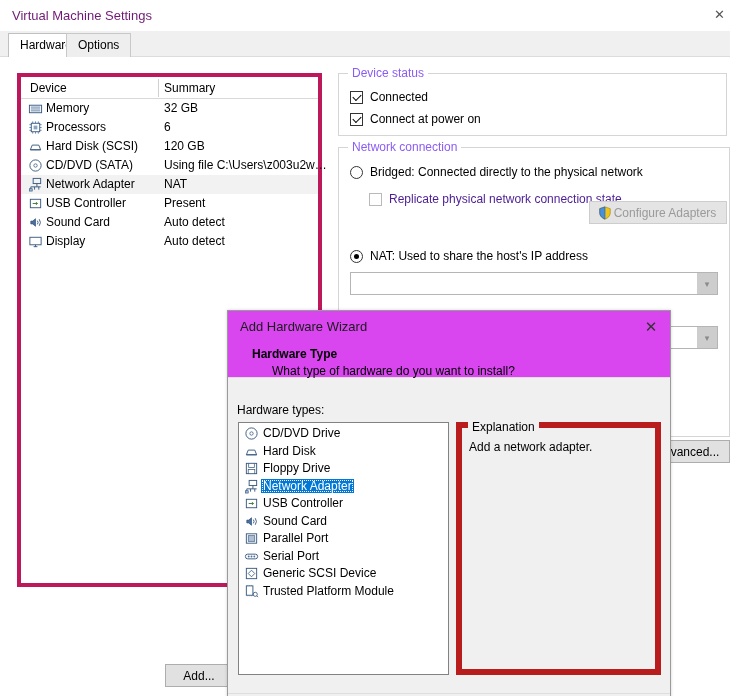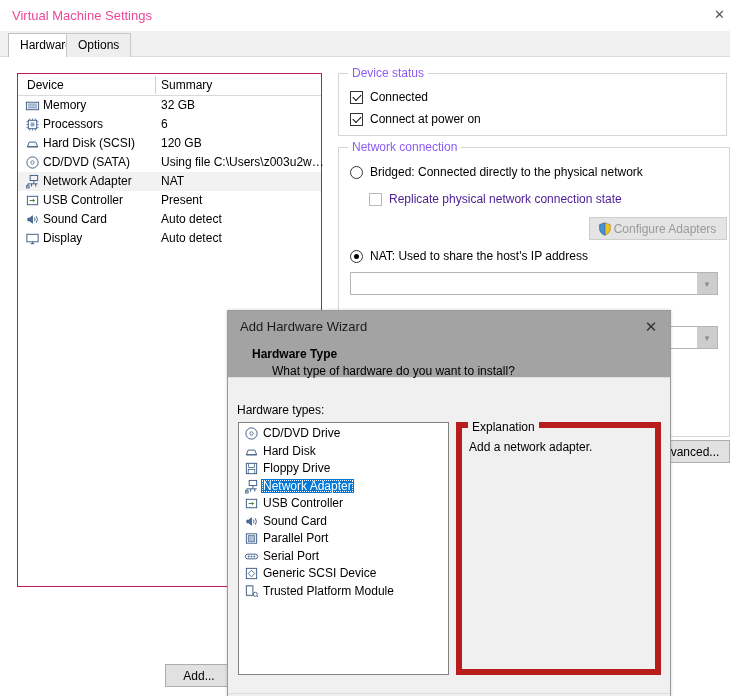--- a/index.html
+++ b/index.html
@@ -13,21 +13,21 @@
   }
   #root { position: relative; width: 730px; height: 696px; background:#ffffff; }
 
   
   .titlebar {
     position:absolute; left:0; top:0; width:730px; height:31px;
     background:#ffffff;
   }
   .titlebar .title {
     position:absolute; left:12px; top:8px;
-    font-size:13px; color:#ec4899;
+    font-size:13px; color:#701a75;
   }
   .titlebar .closebtn {
     position:absolute; left:714px; top:4px; width:32px; height:22px;
     color:#555; font-size:13px; text-align:left; line-height:22px;
     overflow:hidden;
   }
 
   
   .tabstrip {
     position:absolute; left:0; top:31px; width:730px; height:26px;
@@ -41,21 +41,21 @@
   }
   .tab.active { background:#ffffff; border-color:#c0c0c0; height:25px; }
   .tab-hardware { left:8px; }
   .tab-options  { left:66px; background:#eeeeee; }
 
   .page { position:absolute; left:0; top:57px; width:730px; height:639px; background:#ffffff; }
 
   
   .devicelist {
     position:absolute; left:17px; top:16px; width:305px; height:514px;
-    border:1px solid #be185d; background:#ffffff;
+    border:4px solid #be185d; background:#ffffff;
   }
   .dl-head { position:relative; height:22px; border-bottom:1px solid #d9d9d9; }
   .dl-head .h { position:absolute; top:4px; font-size:12px; color:#000; }
   .dl-head .h-device { left:9px; }
   .dl-head .h-summary { left:143px; }
   .dl-head .divider { position:absolute; left:137px; top:2px; width:1px; height:18px; background:#d0d0d0; }
   .dl-rows { position:relative; }
   .dl-row { position:relative; height:19px; }
   .dl-row.sel { background:#f2f2f2; }
   .dl-row .ico { position:absolute; left:7px; top:2px; width:15px; height:15px; }
@@ -114,21 +114,21 @@
   }
 
   
   .dialog {
     position:absolute; left:227px; top:253px; width:444px; height:427px;
     background:#f0f0f0; border:1px solid #9a9a9a;
     box-shadow:0 0 3px rgba(0,0,0,.18);
   }
   .dlg-head {
     position:absolute; left:0; top:0; width:100%; height:67px;
-    background:#a3a3a3; border-bottom:1px solid #dedede;
+    background:#d946ef; border-bottom:1px solid #dedede;
   }
   .dlg-title { position:absolute; left:12px; top:8px; font-size:13px; color:#1a1a1a; }
   .dlg-x {
     position:absolute; right:8px; top:6px; width:22px; height:20px;
     font-size:15px; color:#333; display:flex; align-items:center; justify-content:center;
   }
   .dlg-h2 { position:absolute; left:24px; top:36px; font-size:12px; font-weight:bold; }
   .dlg-sub { position:absolute; left:44px; top:53px; font-size:12px; }
 
   .dlg-body { position:absolute; left:0; top:67px; width:100%; height:317px; background:#f0f0f0; }
@@ -281,21 +281,21 @@
       <div class="rad" style="left:11px; top:17px;">
         <span class="cir"></span>
         <span class="lbl">Bridged: Connected directly to the physical network</span>
       </div>
 
       <div class="chk off" style="left:30px; top:44px;">
         <span class="box"></span>
         <span class="lbl">Replicate physical network connection state</span>
       </div>
 
-      <div class="btn disabled" style="left:250px; top:69px; width:138px; height:23px;">
+      <div class="btn disabled" style="left:250px; top:53px; width:138px; height:23px;">
         <svg class="shield" viewBox="0 0 16 16">
           <path d="M8 1 L14 3 V8 C14 11.5 11 14 8 15 C5 14 2 11.5 2 8 V3 Z" fill="#f0c419" stroke="#9a8010" stroke-width="0.7"></path>
           <path d="M8 1 L2 3 V8 C2 11.5 5 14 8 15 Z" fill="#4a90d9" stroke="#2b5f99" stroke-width="0.7"></path>
         </svg>
         <span style="margin-left:14px;">Configure Adapters</span>
       </div>
 
       <div class="rad on" style="left:11px; top:101px;">
         <span class="cir"></span>
         <span class="lbl">NAT: Used to share the host's IP address</span>

